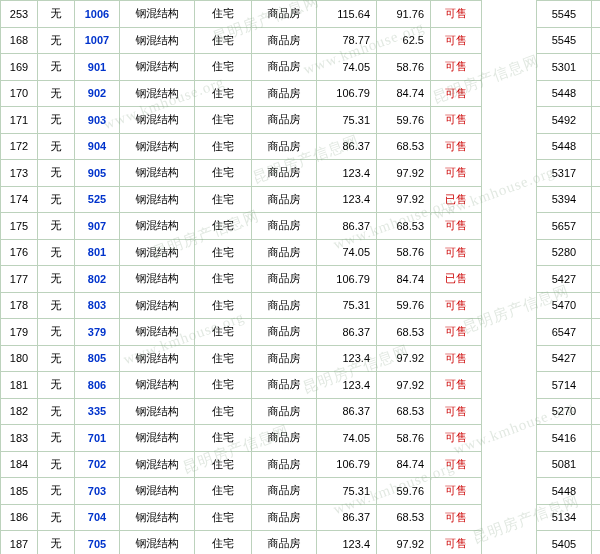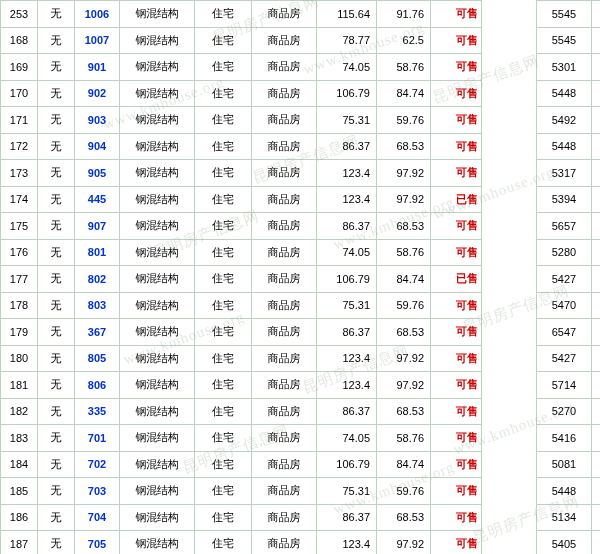--- a/index.html
+++ b/index.html
@@ -40,21 +40,21 @@
     background:#ffffff;
   }
   .c-idx{width:30px;text-align:center;}
   .c-none{width:30px;text-align:center;}
   .c-num{width:38px;text-align:center;color:#0033cc;font-weight:bold;margin-left:16px;}
   .c-struct{width:68px;text-align:center;letter-spacing:-0.3px;}
   .c-use{width:50px;text-align:center;margin-top:16px;}
   .c-type{width:58px;text-align:center;}
   .c-area{width:50px;text-align:right;padding-right:6px;}
   .c-inner{width:44px;text-align:right;padding-right:6px;}
-  .c-status{width:44px;text-align:right;font-weight:bold;}
+  .c-status{width:44px;text-align:center;font-weight:normal;}
   .c-gap{width:48px;background:#ffffff;border:none;}
   .c-price{width:48px;text-align:center;margin-top:12px;}
   .c-total{width:58px;text-align:center;}
   .c-tail{border:none;background:#fff;}
   .s-sale{color:#cc0000;}
   .s-sold{color:#cc0000;}
 </style>
 </head>
 <body>
 
@@ -179,21 +179,21 @@
         <td class="c-inner">97.92</td>
         <td class="c-status s-sale">可售</td>
         <td class="c-gap"></td>
         <td class="c-price">5317</td>
         <td class="c-total">656118</td>
         <td class="c-tail"></td>
       </tr>
       <tr>
         <td class="c-idx">174</td>
         <td class="c-none">无</td>
-        <td class="c-num">445</td>
+        <td class="c-num">525</td>
         <td class="c-struct">钢混结构</td>
         <td class="c-use">住宅</td>
         <td class="c-type">商品房</td>
         <td class="c-area">123.4</td>
         <td class="c-inner">97.92</td>
         <td class="c-status s-sold">已售</td>
         <td class="c-gap"></td>
         <td class="c-price">5394</td>
         <td class="c-total">665620</td>
         <td class="c-tail"></td>
@@ -254,21 +254,21 @@
         <td class="c-inner">59.76</td>
         <td class="c-status s-sale">可售</td>
         <td class="c-gap"></td>
         <td class="c-price">5470</td>
         <td class="c-total">411946</td>
         <td class="c-tail"></td>
       </tr>
       <tr>
         <td class="c-idx">179</td>
         <td class="c-none">无</td>
-        <td class="c-num">367</td>
+        <td class="c-num">379</td>
         <td class="c-struct">钢混结构</td>
         <td class="c-use">住宅</td>
         <td class="c-type">商品房</td>
         <td class="c-area">86.37</td>
         <td class="c-inner">68.53</td>
         <td class="c-status s-sale">可售</td>
         <td class="c-gap"></td>
         <td class="c-price">6547</td>
         <td class="c-total">565464</td>
         <td class="c-tail"></td>

